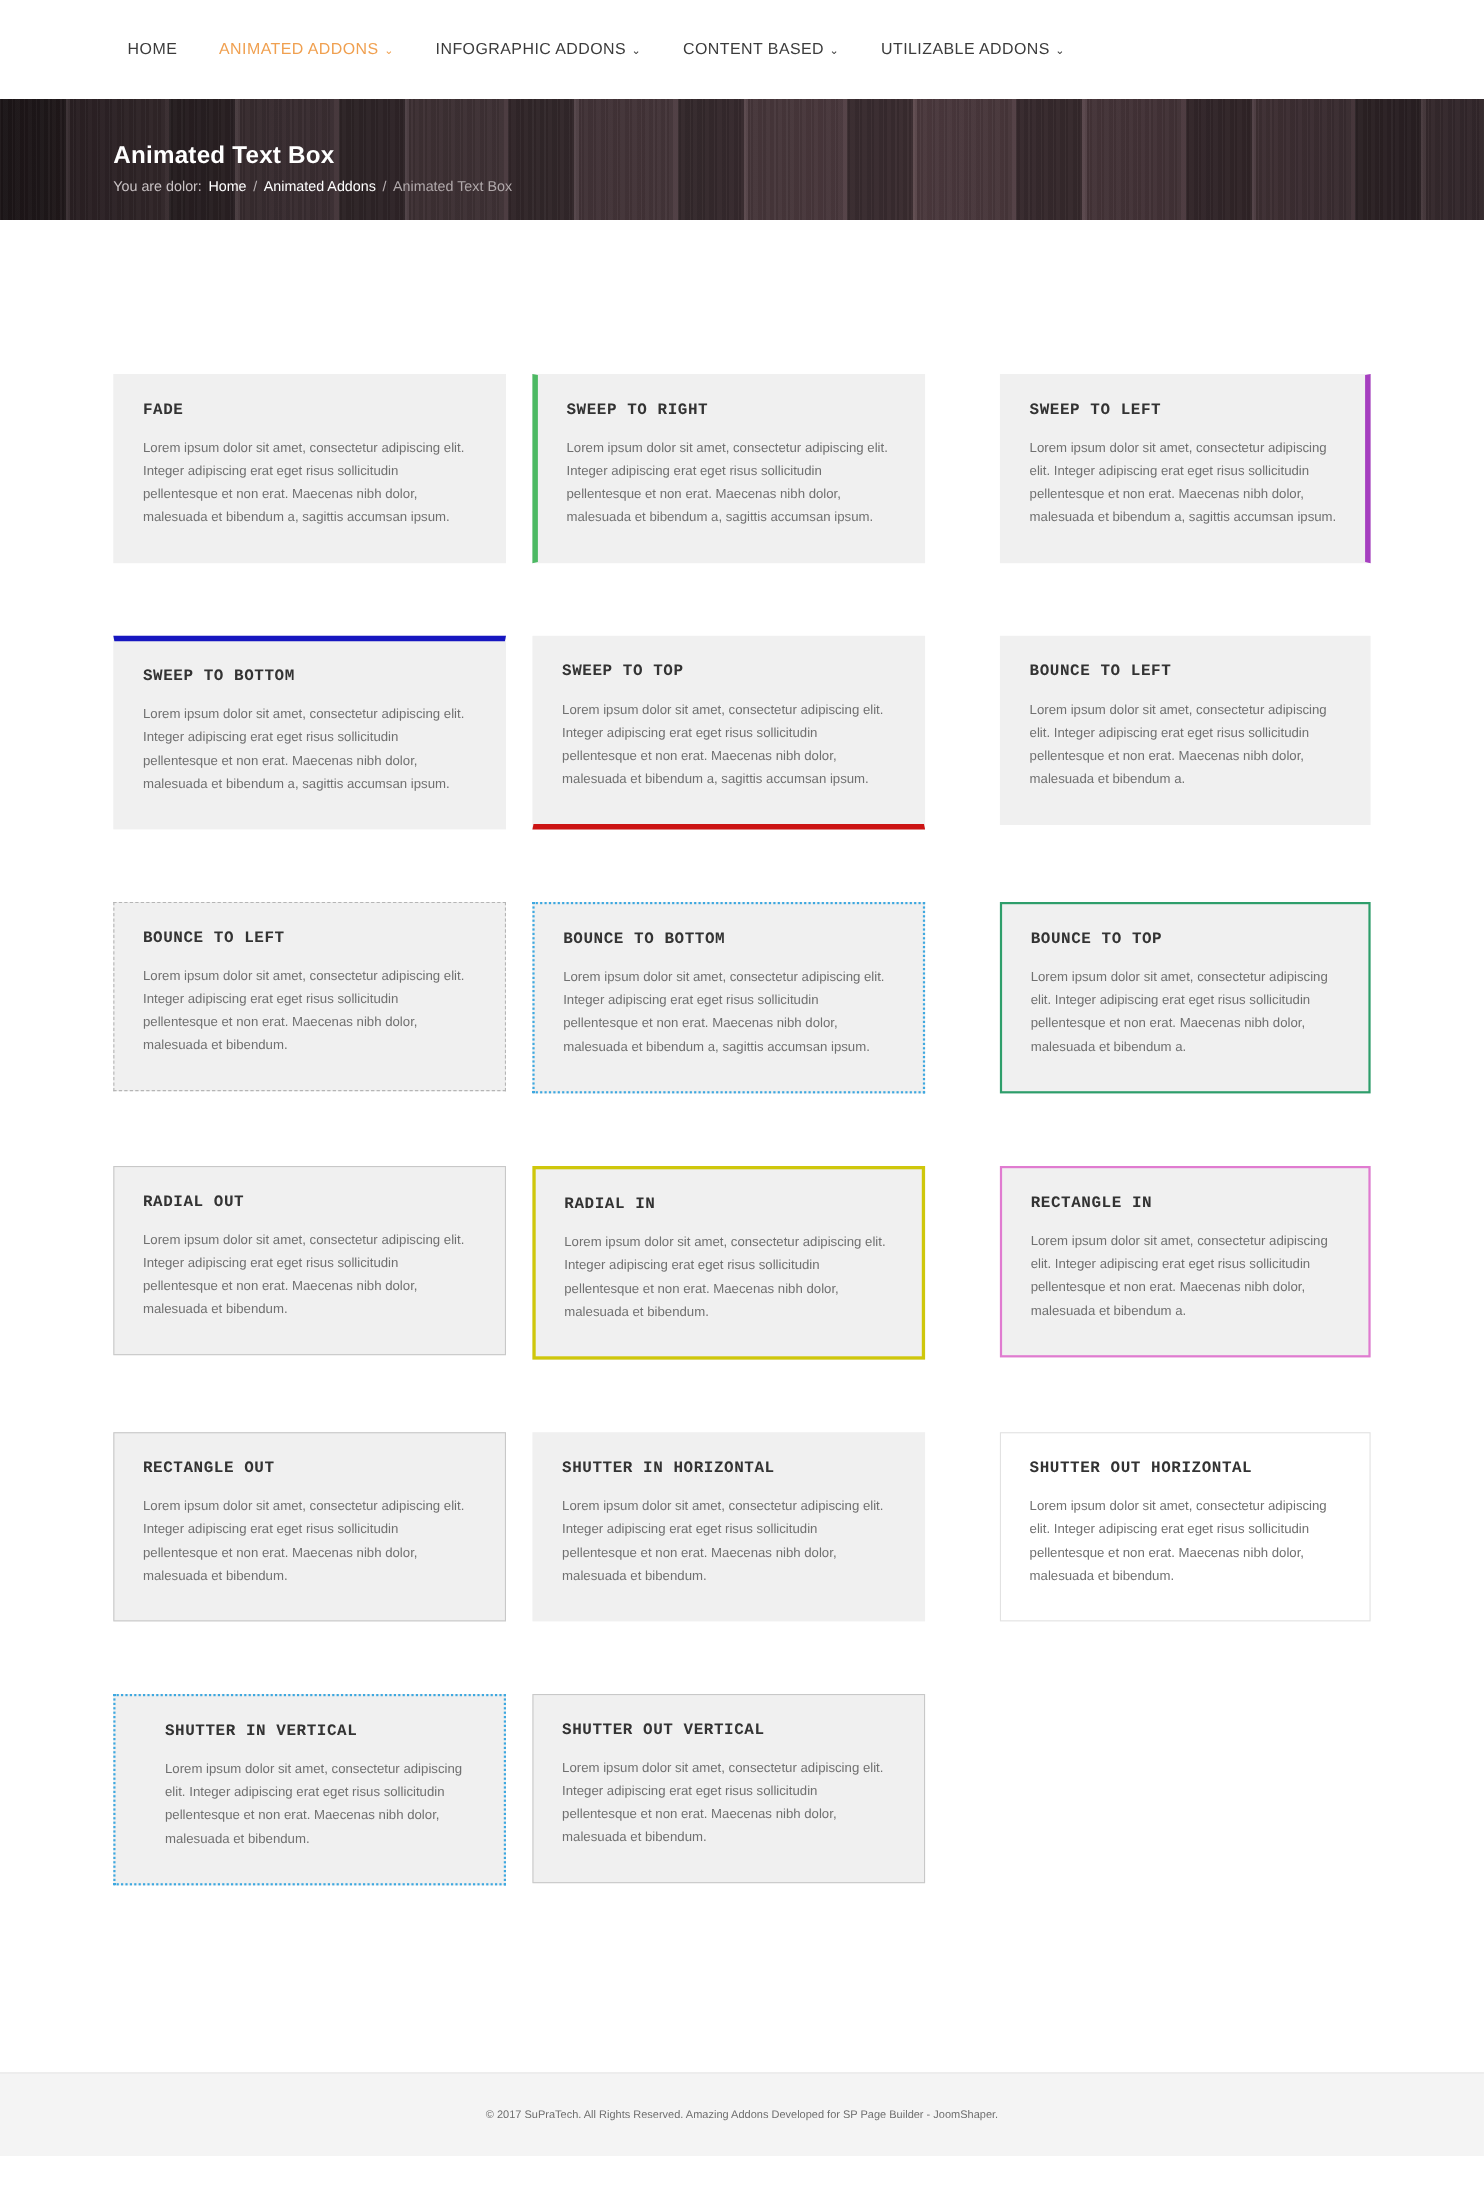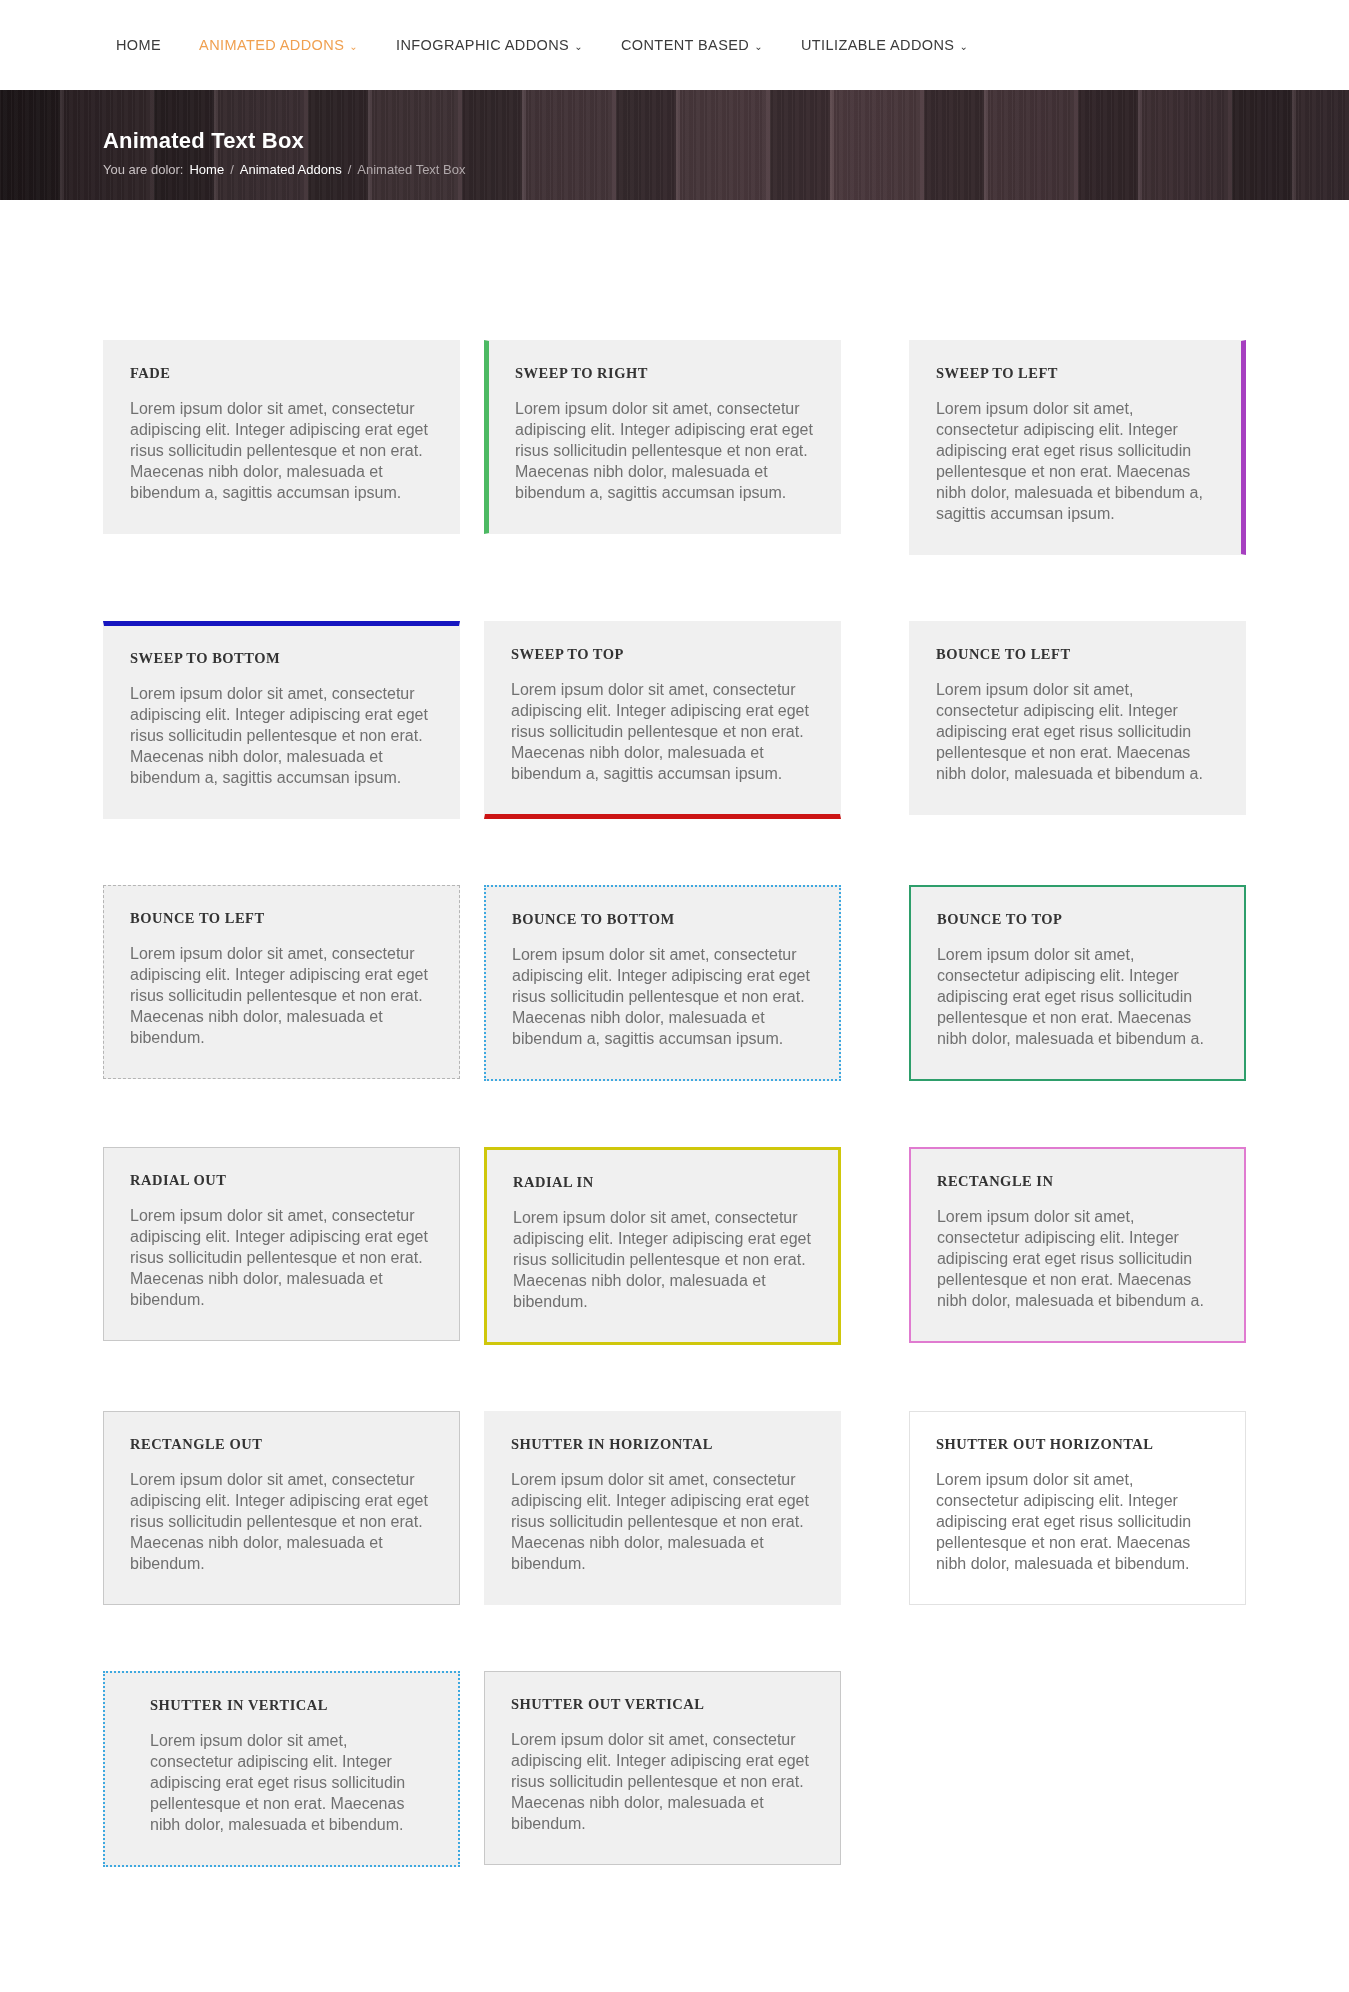--- a/index.html
+++ b/index.html
@@ -137,25 +137,25 @@
     width: 100%;
     border: 1px solid transparent;
   }
   .tbox h3 {
     margin: 0 0 16px 0;
     font-size: 14.5px;
     font-weight: bold;
     letter-spacing: 0.5px;
     text-transform: uppercase;
     color: #333333;
-    font-family: Liberation Serif, serif;
+    font-family: Liberation Mono, monospace;
   }
   .tbox p {
     margin: 0;
-    font-size: 16px;
+    font-size: 12px;
     line-height: 21px;
     color: #707070;
     font-family: "Liberation Sans", sans-serif;
   }
 
   
   .bd-none      { border: 1px solid transparent; }
   .bd-left-grn  { border-left: 5px solid #4cb963; }
   .bd-right-pur { border-right: 5px solid #a63fc0; }
   .bd-top-blu   { border-top: 5px solid #1616c0; }

